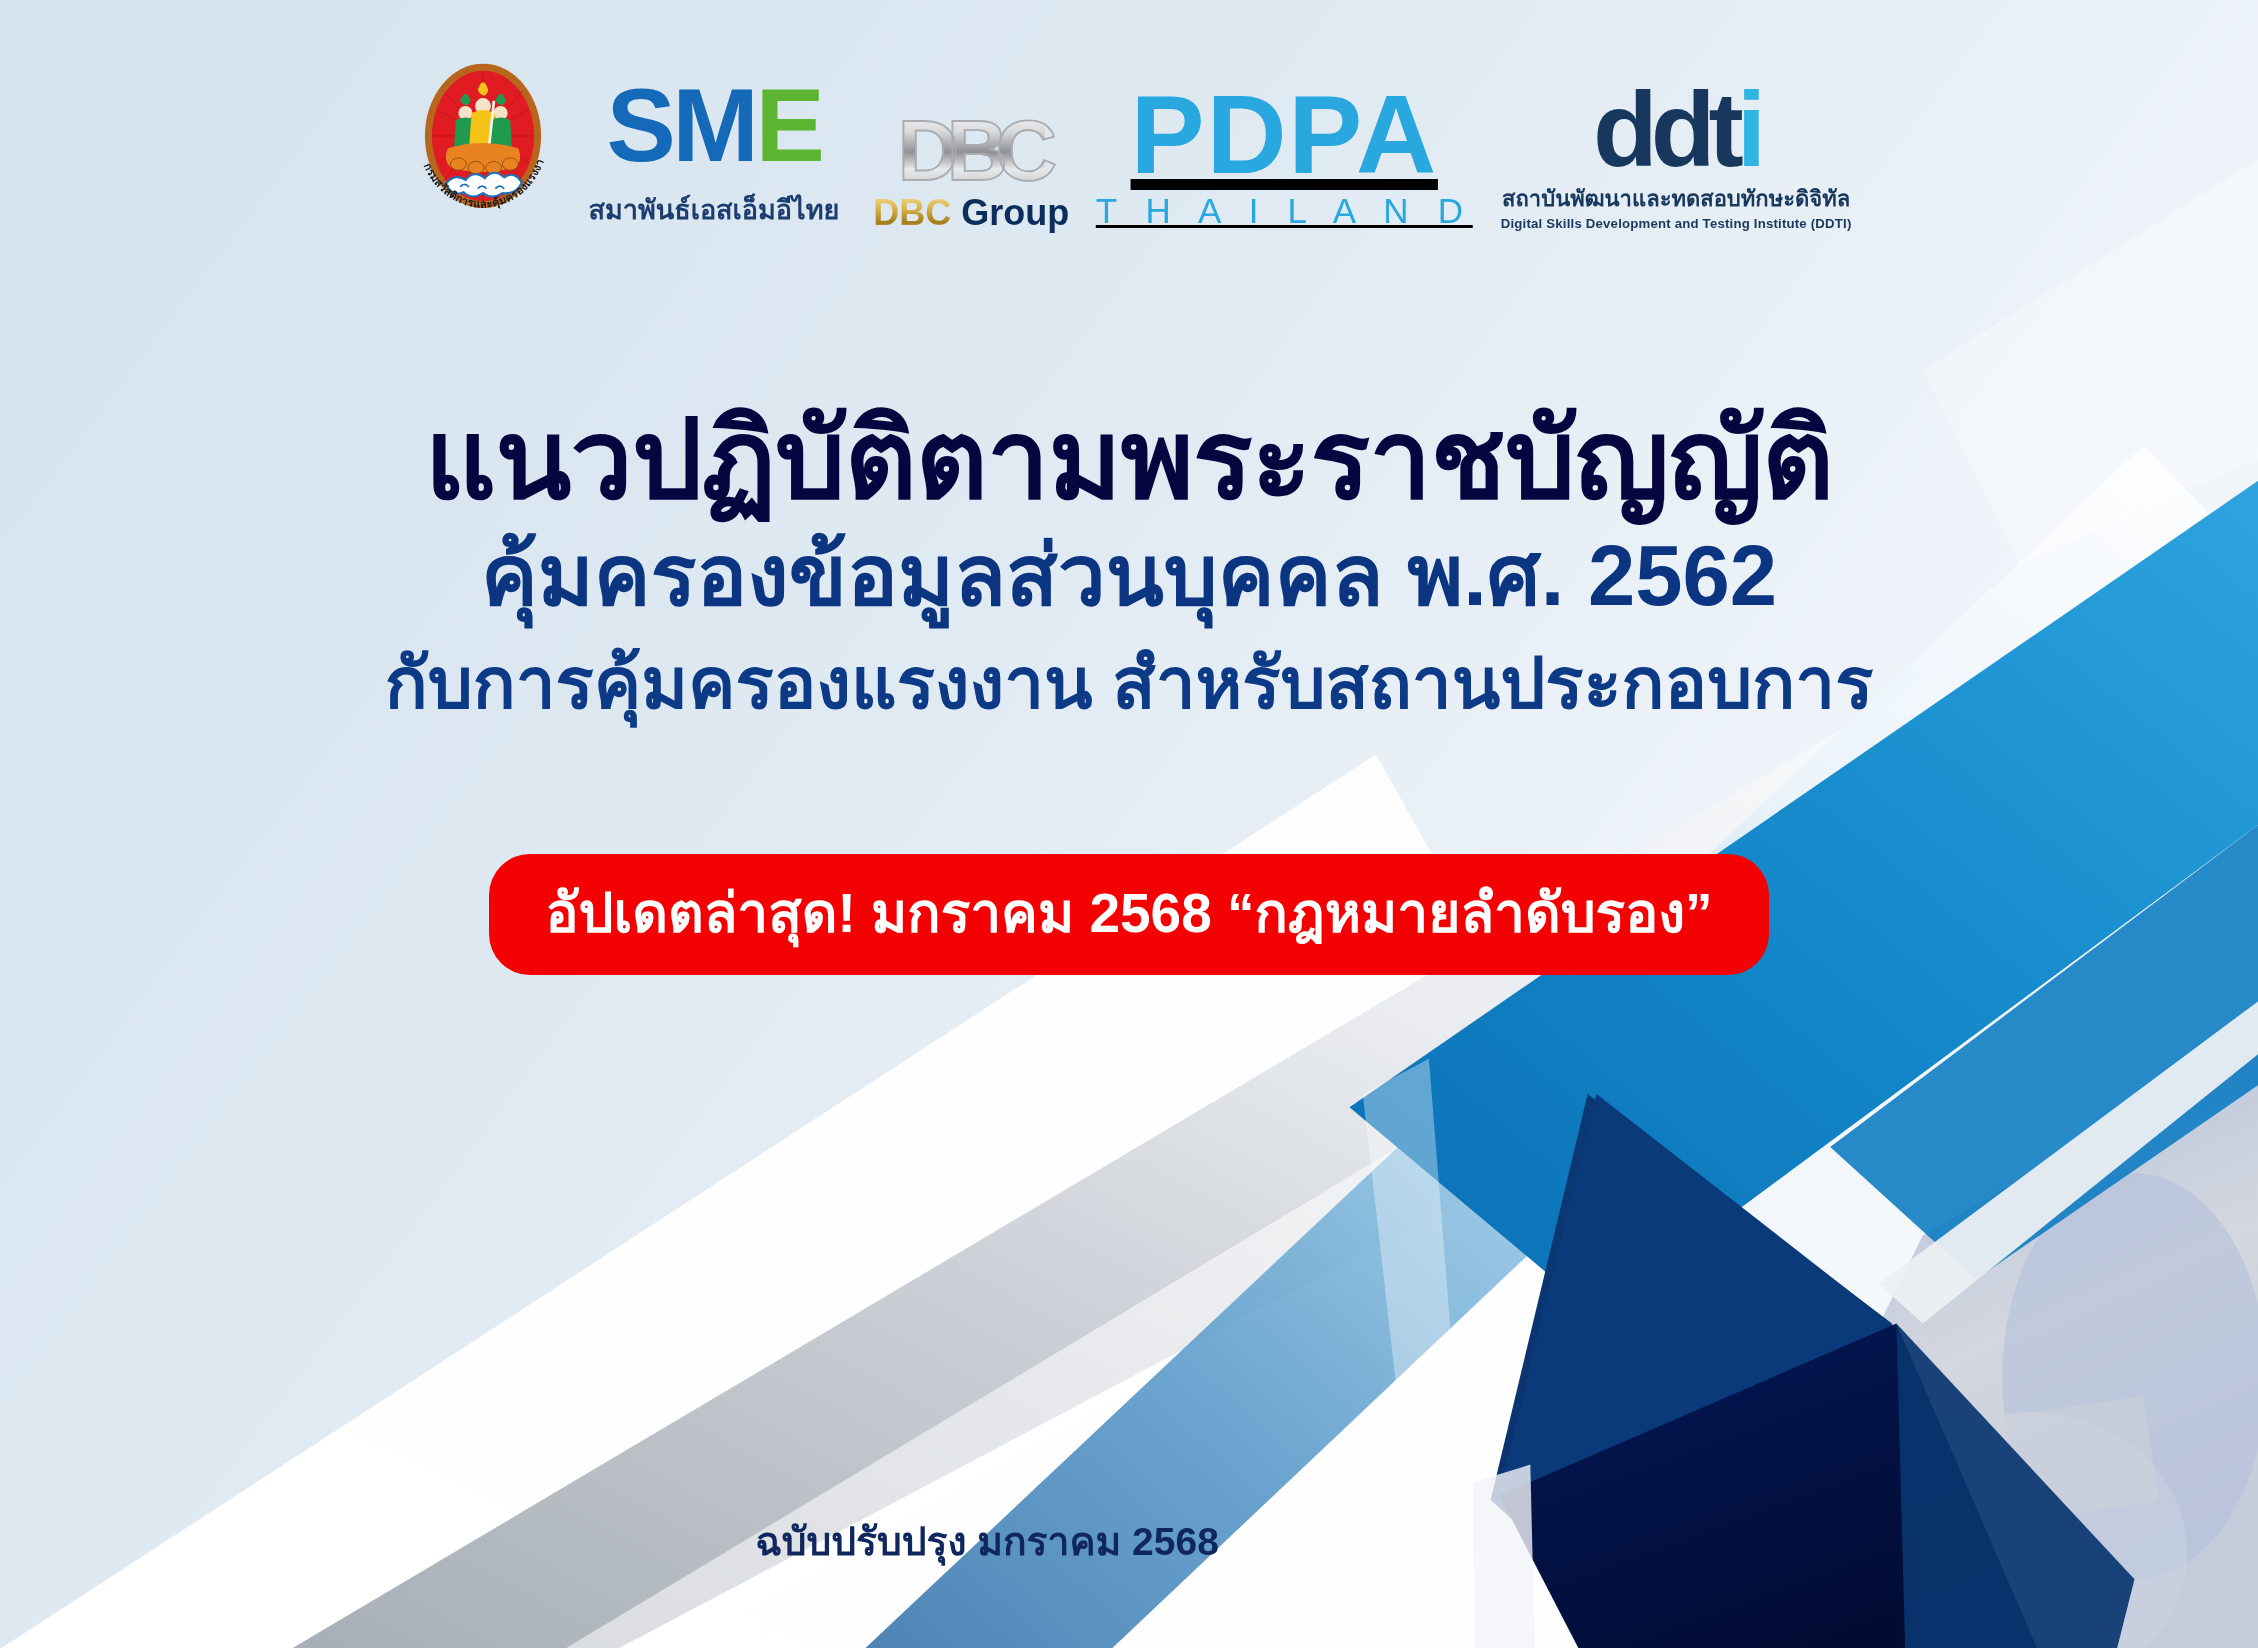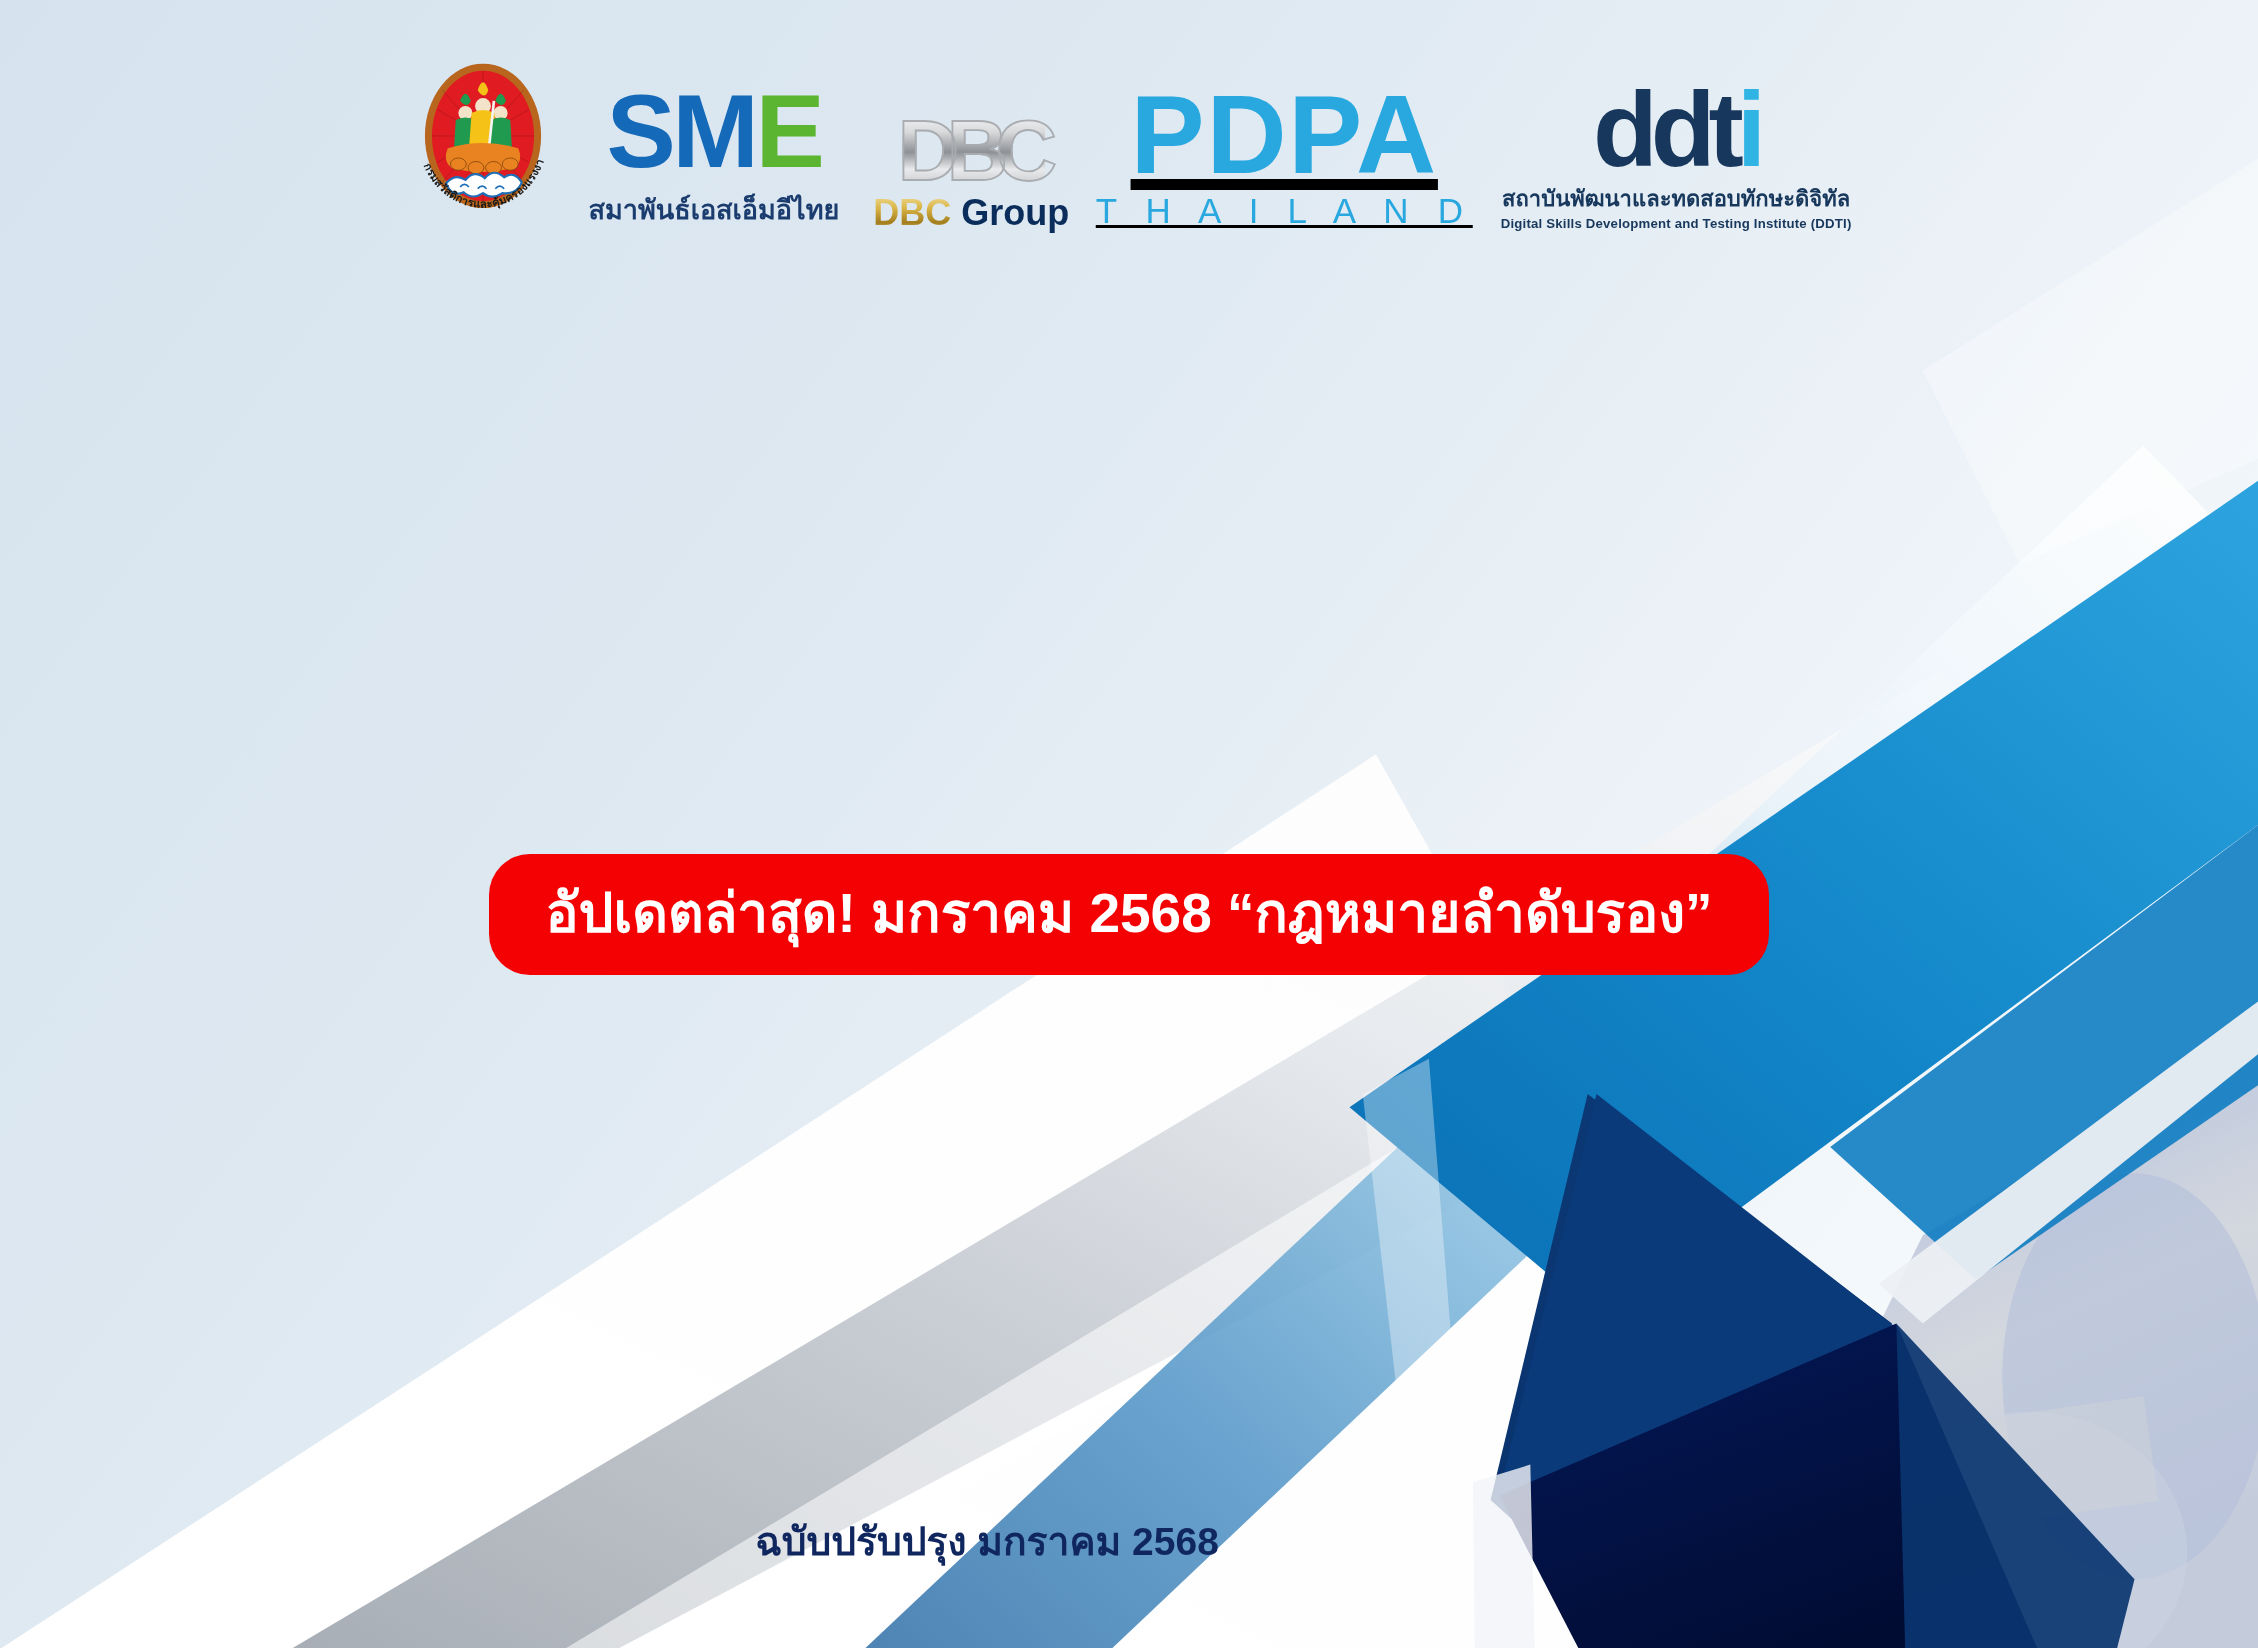--- a/index.html
+++ b/index.html
@@ -33,21 +33,21 @@
   
   .emblem{width:152px;height:176px;position:relative;margin-right:30px;}
 
   
   .sme{margin-right:34px;}
   .sme-mark{font-size:104px;font-weight:700;letter-spacing:-3.5px;line-height:.92;
             display:flex;align-items:baseline;}
   .sme-s{color:#1469b8;}
   .sme-m{color:#1469b8;position:relative;}
   .sme-e{color:#5cb531;}
-  .sme-sub{font-size:27px;color:#1b3c6e;font-weight:600;letter-spacing:0px;margin-top:8px;}
+  .sme-sub{font-size:27px;color:#1b3c6e;font-weight:600;letter-spacing:0px;margin-top:14px;}
 
   
   .dbc{margin-right:26.5px;}
   .dbc-mark{
     font-size:85px;font-weight:800;letter-spacing:-12.4px;line-height:1;
     background:linear-gradient(180deg,#fbfbfb 0%,#d9dadc 28%,#8e9195 52%,#e9eaec 72%,#b9bcc0 100%);
     -webkit-background-clip:text;background-clip:text;color:transparent;
     -webkit-text-stroke:1.8px #a9acb0;
   }
   .dbc-sub{font-size:36px;font-weight:800;line-height:1;white-space:nowrap;margin-top:1.8px;}
@@ -255,20 +255,25 @@
 
     <div class="logo ddti">
       <div class="ddti-mark">
         <span>dd</span><span>t</span><span class="i">i</span>
       </div>
       <div class="ddti-sub-th">สถาบันพัฒนาและทดสอบทักษะดิจิทัล</div>
       <div class="ddti-sub-en">Digital Skills Development and Testing Institute (DDTI)</div>
     </div>
   </div>
 
+  <div class="headline">
+    <div class="h1">แนวปฏิบัติตามพระราชบัญญัติ</div>
+    <div class="h2">คุ้มครองข้อมูลส่วนบุคคล พ.ศ. 2562</div>
+    <div class="h3">กับการคุ้มครองแรงงาน สำหรับสถานประกอบการ</div>
+  </div>
 
   <div class="badge-wrap">
     <div class="badge">
       <span>อัปเดตล่าสุด! มกราคม 2568 </span><span class="quote">“กฎหมายลำดับรอง”</span>
     </div>
   </div>
 
   <div class="footer">ฉบับปรับปรุง มกราคม 2568</div>
 
 </div>

